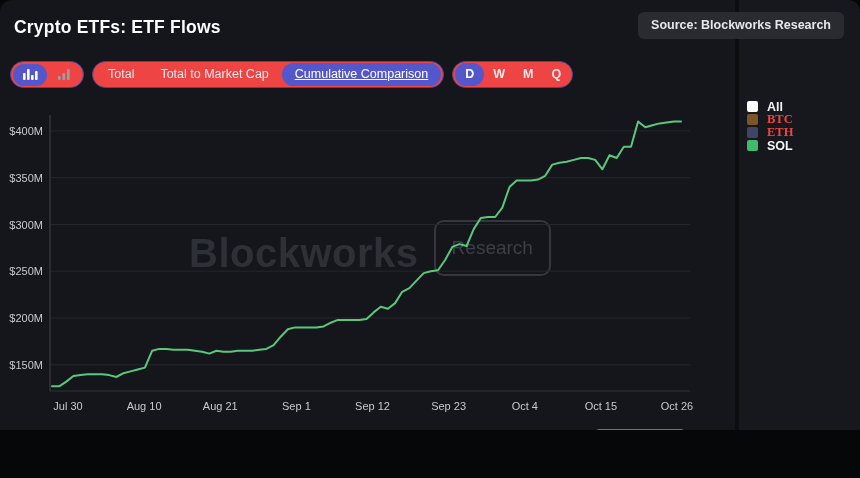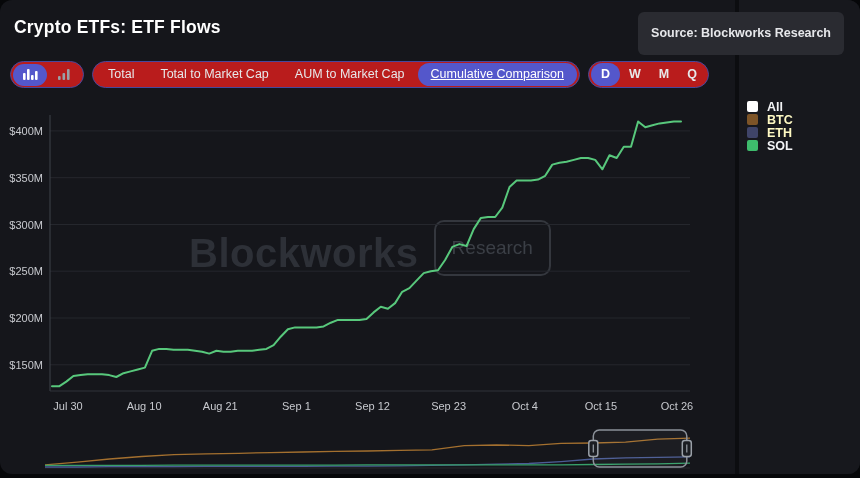--- a/index.html
+++ b/index.html
@@ -1,42 +1,42 @@
 <!DOCTYPE html>
 <html><head>
 <meta charset="utf-8">
 <style>
   html,body{margin:0;padding:0;background:#060709;font-family:"Liberation Sans",sans-serif;}
-  #stage{position:relative;width:860px;height:478px;background:#060709;overflow:hidden;}
+  #stage{position:relative;width:860px;height:430px;background:#060709;overflow:hidden;}
   #card{position:absolute;left:0;top:0;width:860px;height:474px;background:#15161b;border-radius:12px;}
   #seam{position:absolute;left:735px;top:0;width:4px;height:474px;background:#0c0d10;}
   #legend-panel{position:absolute;left:739px;top:0;width:121px;height:474px;background:#17181d;border-radius:0 12px 12px 0;}
 
   
   #title{position:absolute;left:14px;top:17px;font-size:17.5px;font-weight:700;color:#ffffff;letter-spacing:.2px;}
   #source-badge{position:absolute;right:16px;top:12px;height:27px;line-height:27px;background:#2a2b31;color:#e6e7ea;
-    font-size:12.5px;font-weight:700;border-radius:6px;padding:8px 13px;}
+    font-size:12.5px;font-weight:700;border-radius:6px;padding:0 13px;}
 
   
   #toolbar{position:absolute;left:10px;top:61px;display:flex;gap:8px;align-items:center;}
-  .pill-group{display:flex;align-items:center;border:1px solid #45489e;border-radius:14px;height:27px;box-sizing:border-box;padding:0 2px;background:#b91c1c;}
+  .pill-group{display:flex;align-items:center;border:1px solid #45489e;border-radius:14px;height:27px;box-sizing:border-box;padding:0 2px;background:#ef4444;}
   .icon-btn{display:flex;align-items:center;justify-content:center;width:34px;height:22px;border-radius:11px;}
   .icon-btn.sel{background:#5457cb;}
   .icon-btn svg{display:block;}
   .tab{color:#e7e8ea;font-size:12.5px;font-weight:500;line-height:23px;padding:0 13px;border-radius:12px;white-space:nowrap;cursor:default;}
   .tab.sel{background:#5457cb;color:#ffffff;text-decoration:underline;}
   .ptab{color:#e7e8ea;font-size:12.5px;font-weight:600;line-height:23px;padding:0 9px;border-radius:12px;}
   .ptab.sel{background:#5457cb;color:#fff;padding:0 10px;}
 
   
   #legend{position:absolute;left:747px;top:100px;display:flex;flex-direction:column;gap:0;}
   .lg-row{display:flex;align-items:center;gap:9px;height:13px;}
   .lg-sq{width:11px;height:11px;border-radius:2px;}
   .lg-lab{font-size:12.5px;font-weight:600;color:#f2f3f5;}
-  .lg-row.dim .lg-lab{color:#fef9c3;}
+  .lg-row.dim .lg-lab{color:#ef4444;font-family:Liberation Serif, serif;}
 
   
   #watermark{position:absolute;left:0;top:220px;width:740px;display:flex;align-items:flex-end;justify-content:center;gap:15px;pointer-events:none;}
   #wm-brand{font-size:40px;font-weight:700;color:#2d3037;letter-spacing:.5px;}
   #wm-tag{font-size:19px;font-weight:500;color:#3b3f46;border:2px solid #34373e;border-radius:10px;padding:15px 16px;}
 
   svg text{font-family:"Liberation Sans",sans-serif;}
   #main-svg{position:absolute;left:0;top:96px;}
   #nav-svg{position:absolute;left:40px;top:427px;}
 </style>
@@ -66,21 +66,20 @@
           <rect x="1" y="8" width="2.6" height="4" rx="1" fill="#9aa0a6"></rect>
           <rect x="5.5" y="5" width="2.6" height="7" rx="1" fill="#9aa0a6"></rect>
           <rect x="10" y="1" width="2.6" height="11" rx="1" fill="#9aa0a6"></rect>
         </svg>
       </div>
     </div>
 
     <div class="pill-group">
       <div class="tab">Total</div>
       <div class="tab">Total to Market Cap</div>
-      <div class="tab">AUM to Market Cap</div>
       <div class="tab sel">Cumulative Comparison</div>
     </div>
 
     <div class="pill-group">
       <div class="ptab sel">D</div>
       <div class="ptab">W</div>
       <div class="ptab">M</div>
       <div class="ptab">Q</div>
     </div>
   </div>

